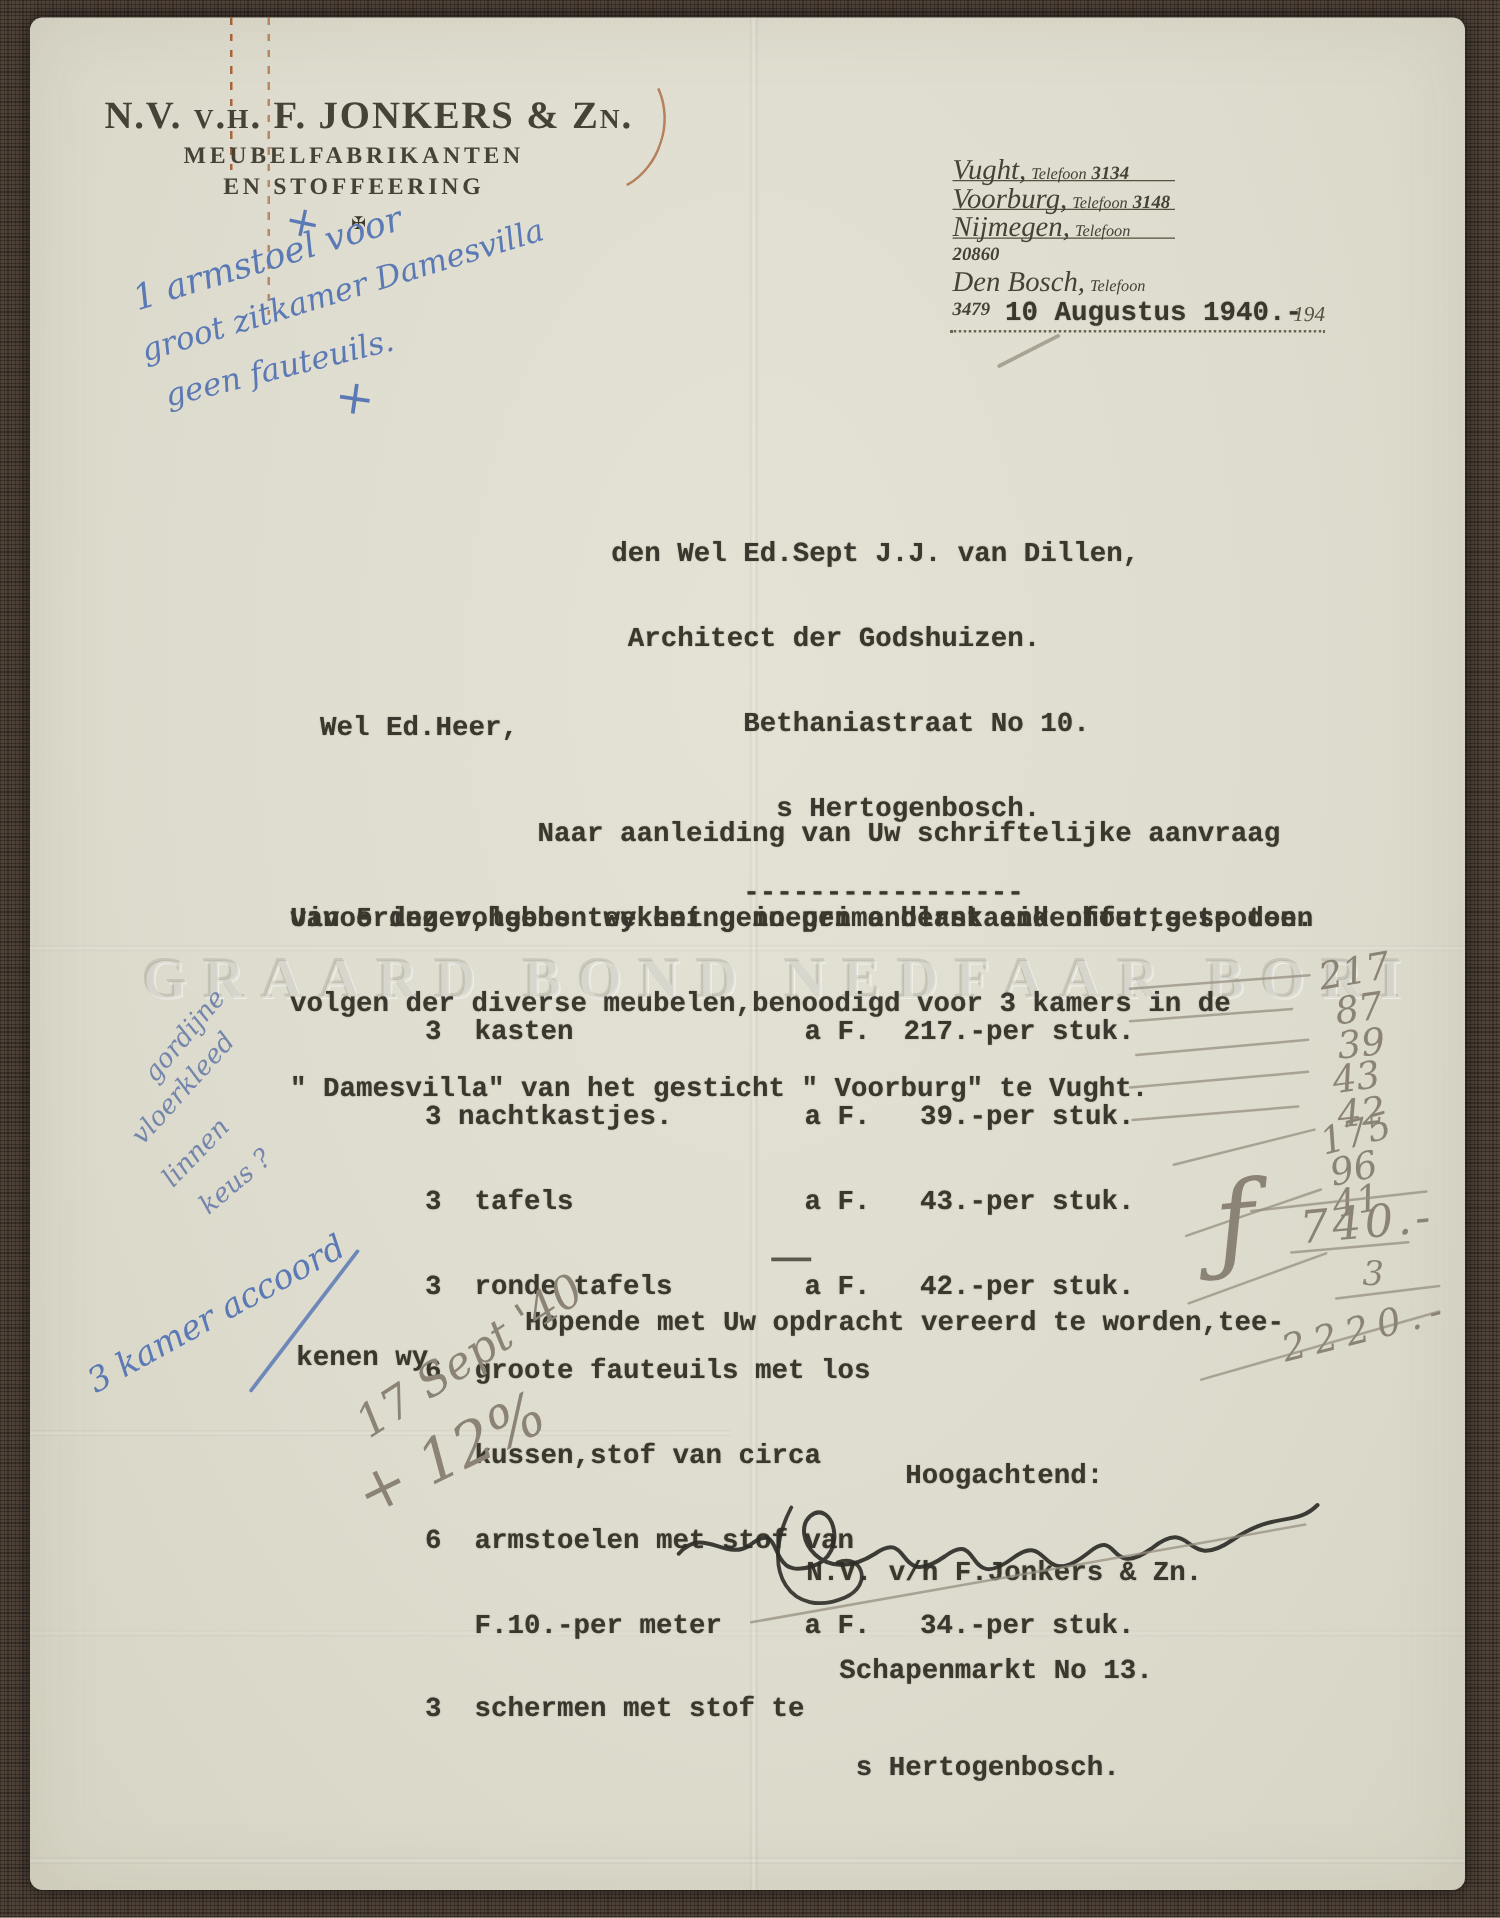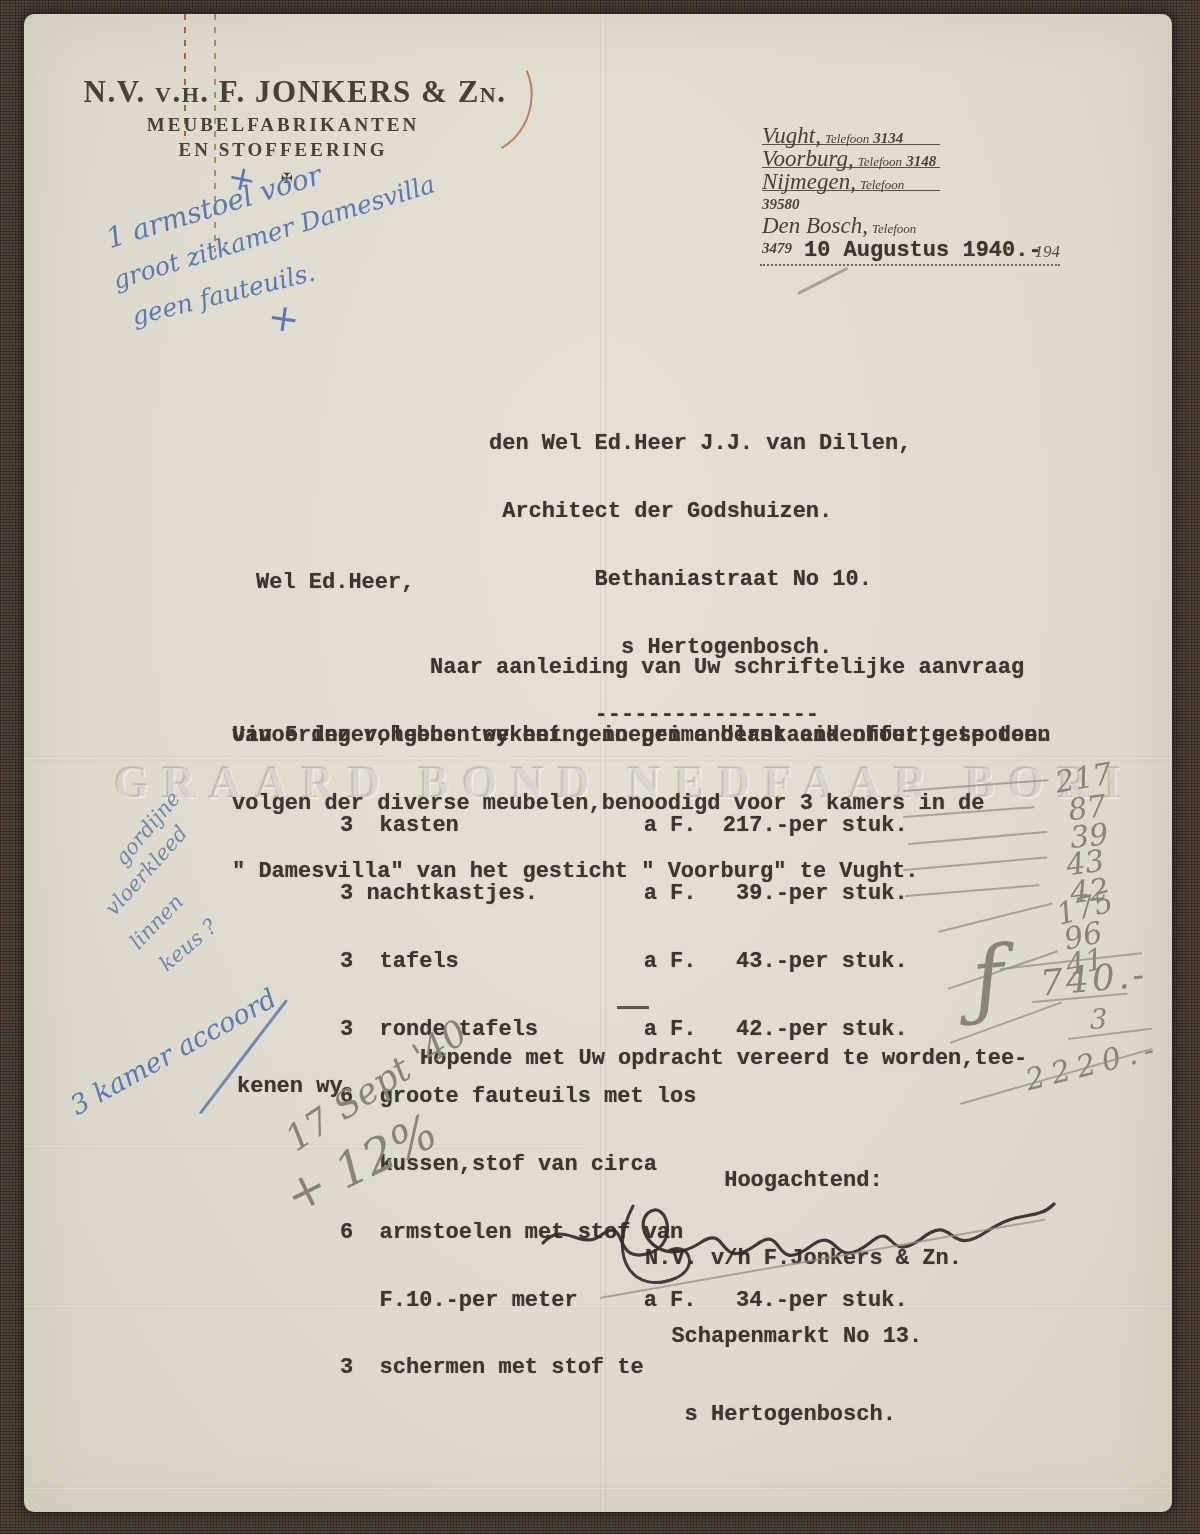--- a/index.html
+++ b/index.html
@@ -87,37 +87,37 @@
       <span class="ph-num">3134</span>
     </div>
     <div class="ph-row">
       <span class="ph-city">Voorburg,</span>
       <span class="ph-small">Telefoon</span>
       <span class="ph-num">3148</span>
     </div>
     <div class="ph-row">
       <span class="ph-city">Nijmegen,</span>
       <span class="ph-small">Telefoon</span>
-      <span class="ph-num">39580</span>
+      <span class="ph-num">20860</span>
     </div>
     <div class="ph-row last">
       <span class="ph-city">Den Bosch,</span>
       <span class="ph-small">Telefoon</span>
       <span class="ph-num">3479</span>
     </div>
   </div>
 
   <div class="dateline">
     <span class="date-typed">10 Augustus 1940.-</span>
     <span class="date-printed">194</span>
   </div>
   <div class="pline" style="left:798px;top:292px;width:56px;transform:rotate(-27deg);height:3px;"></div>
 
   <div class="typed" style="left:489px;top:388px;">
-    <span class="typedline">den Wel Ed.Heer J.J. van Dillen,</span>
+    <span class="typedline">den Wel Ed.Sept J.J. van Dillen,</span>
     <span class="typedline"> Architect der Godshuizen.</span>
     <span class="typedline">        Bethaniastraat No 10.</span>
     <span class="typedline">          s Hertogenbosch.</span>
     <span class="typedline">        -----------------</span>
   </div>
 
   <div class="typed" style="left:256px;top:572px;">Wel Ed.Heer,</div>
 
   <div class="typed" style="left:232px;top:612px;">
     <span class="typedline">               Naar aanleiding van Uw schriftelijke aanvraag</span>

